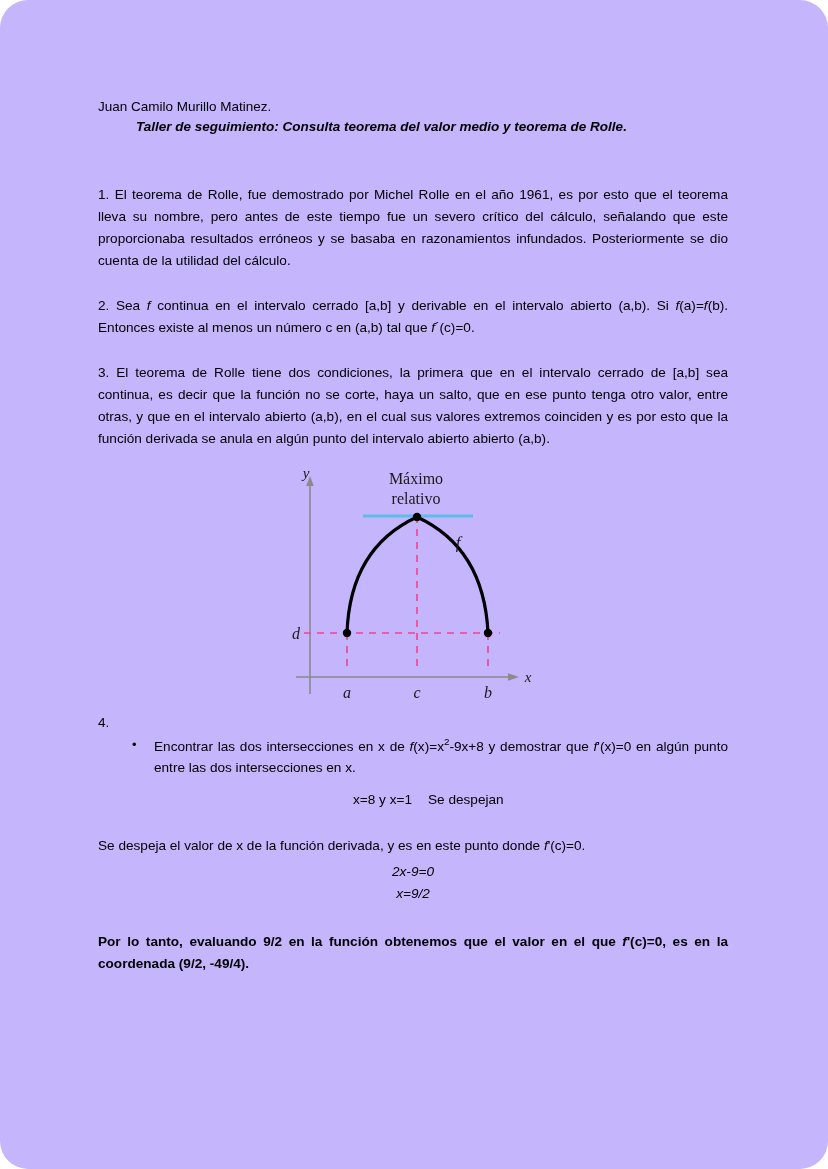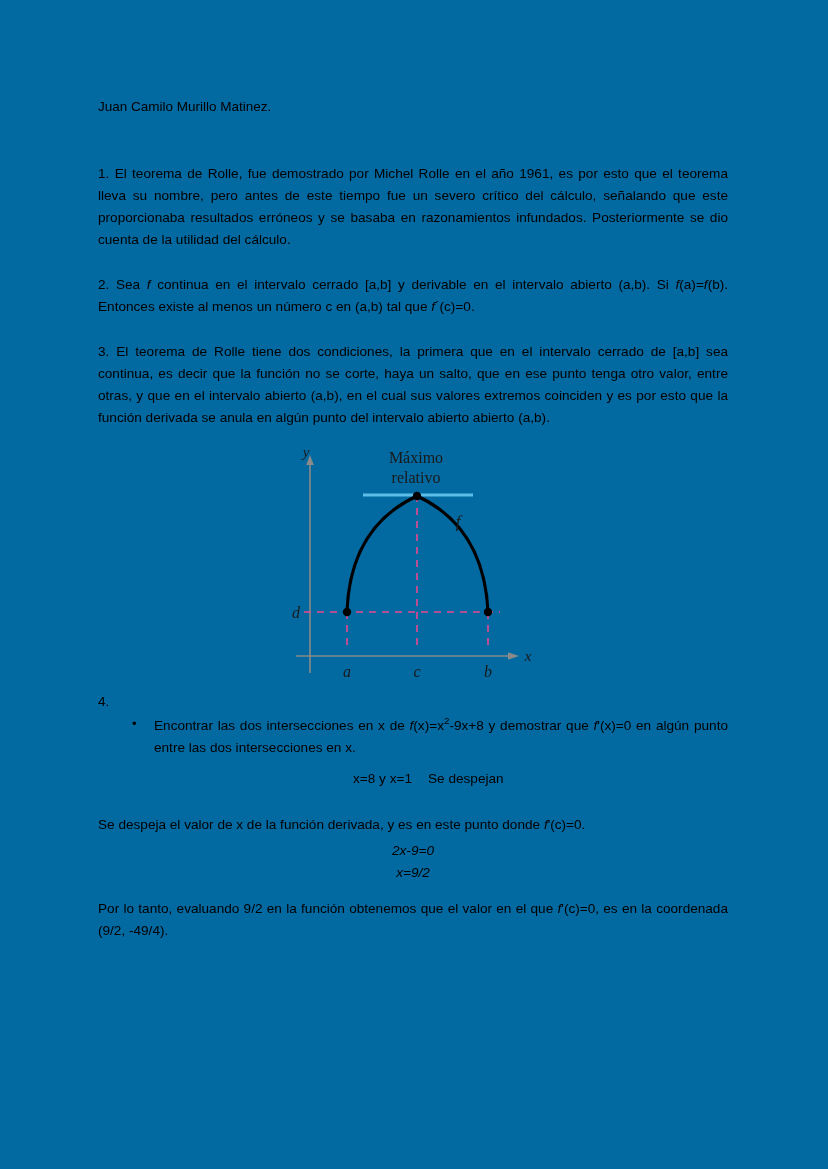--- a/index.html
+++ b/index.html
@@ -13,23 +13,24 @@
     font-family: "Liberation Sans", sans-serif;
     color: #000000;
     position: relative;
     overflow: hidden;
   }
   .page {
     position: absolute;
     left: 0; top: 0;
     width: 828px;
     height: 1169px;
-    background: #0369a1;
+    background: #c4b5fd;
     padding: 0;
     box-sizing: border-box;
+    border-radius: 28px;
   }
   .content {
     position: absolute;
     left: 98px;
     top: 98px;
     width: 630px;
   }
 
   
   .author {
@@ -119,35 +120,36 @@
   .para-after { margin-top: 24px; }
 
   .center-eq {
     text-align: center;
     font-size: 13.6px;
     font-style: italic;
     line-height: 1.6;
   }
   .center-eq-block { margin-top: 4px; }
 
-  .p-final { margin-top: 14px; }
+  .p-final { margin-top: 26px; font-weight: bold; }
 
   sup.sq {
     font-size: 0.72em;
     vertical-align: super;
     line-height: 0;
   }
 </style>
 </head>
 <body>
 
 <div class="page">
   <div class="content">
 
     <div class="author">Juan Camilo Murillo Matinez.</div>
+    <div class="subtitle">Taller de seguimiento: Consulta teorema del valor medio y teorema de Rolle.</div>
 
     <p class="para p1">1. El teorema de Rolle, fue demostrado por Michel Rolle en el año 1961, es por esto que el teorema lleva su nombre, pero antes de este tiempo fue un severo crítico del cálculo, señalando que este proporcionaba resultados erróneos y se basaba en razonamientos infundados. Posteriormente se dio cuenta de la utilidad del cálculo.</p>
 
     <p class="para p2"><span>2. Sea </span><span class="mathi">f</span><span> continua en el intervalo cerrado [a,b] y derivable en el intervalo abierto (a,b). Si </span><span class="mathi">f</span><span>(a)=</span><span class="mathi">f</span><span>(b). Entonces existe al menos un número c en (a,b) tal que </span><span class="mathi">f</span><span>´(c)=0.</span></p>
 
     <p class="para p3">3. El teorema de Rolle tiene dos condiciones, la primera que en el intervalo cerrado de [a,b] sea continua, es decir que la función no se corte, haya un salto, que en ese punto tenga otro valor, entre otras, y que en el intervalo abierto (a,b), en el cual sus valores extremos coinciden y es por esto que la función derivada se anula en algún punto del intervalo abierto abierto (a,b).</p>
 
     <div class="figure-wrap">
       <div class="figure">
         <svg width="250" height="245" viewBox="0 0 250 245">

